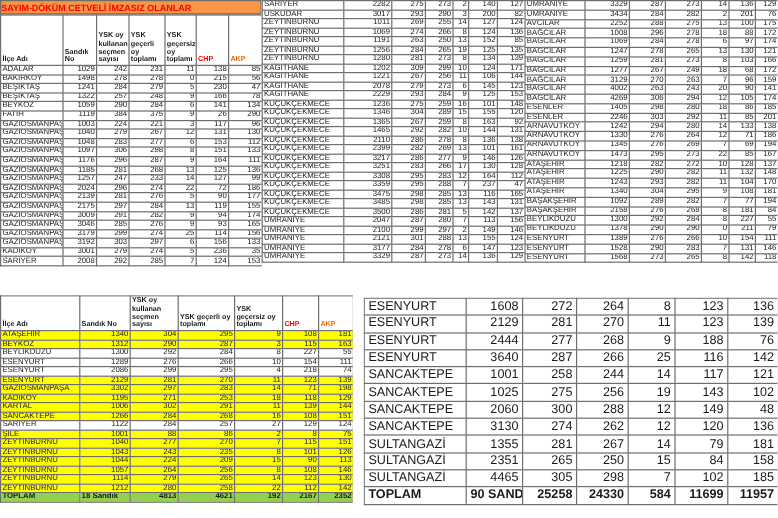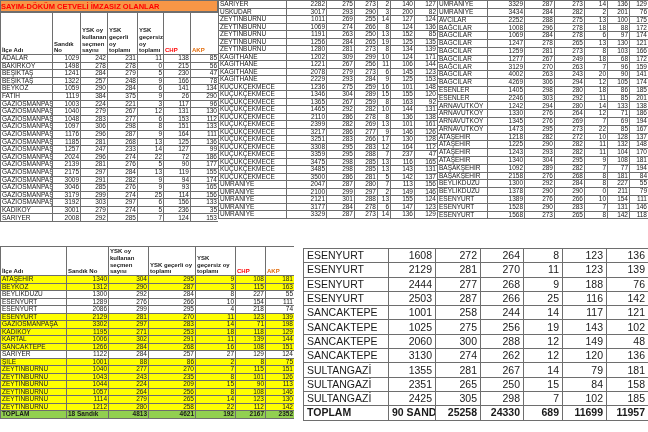--- a/index.html
+++ b/index.html
@@ -1054,21 +1054,21 @@
             <td class="cn">ESENYURT</td>
             <td class="cv">2444</td>
             <td class="cv">277</td>
             <td class="cv">268</td>
             <td class="cv">9</td>
             <td class="cv">188</td>
             <td class="cv">76</td>
           </tr>
           <tr>
             <td class="cn">ESENYURT</td>
-            <td class="cv">2503</td>
+            <td class="cv">3640</td>
             <td class="cv">287</td>
             <td class="cv">266</td>
             <td class="cv">25</td>
             <td class="cv">116</td>
             <td class="cv">142</td>
           </tr>
           <tr>
             <td class="cn">SANCAKTEPE</td>
             <td class="cv">1001</td>
             <td class="cv">258</td>
@@ -1117,33 +1117,33 @@
             <td class="cn">SULTANGAZİ</td>
             <td class="cv">2351</td>
             <td class="cv">265</td>
             <td class="cv">250</td>
             <td class="cv">15</td>
             <td class="cv">84</td>
             <td class="cv">158</td>
           </tr>
           <tr>
             <td class="cn">SULTANGAZİ</td>
-            <td class="cv">2425</td>
+            <td class="cv">4465</td>
             <td class="cv">305</td>
             <td class="cv">298</td>
             <td class="cv">7</td>
             <td class="cv">102</td>
             <td class="cv">185</td>
           </tr>
           <tr class="t">
             <td class="cn">TOPLAM</td>
             <td class="cn">90 SANDIK</td>
             <td class="cv">25258</td>
             <td class="cv">24330</td>
-            <td class="cv">689</td>
+            <td class="cv">584</td>
             <td class="cv">11699</td>
             <td class="cv">11957</td>
           </tr>
         </tbody>
     </table>
   </section>
 
 </div>
 
 </body></html>

